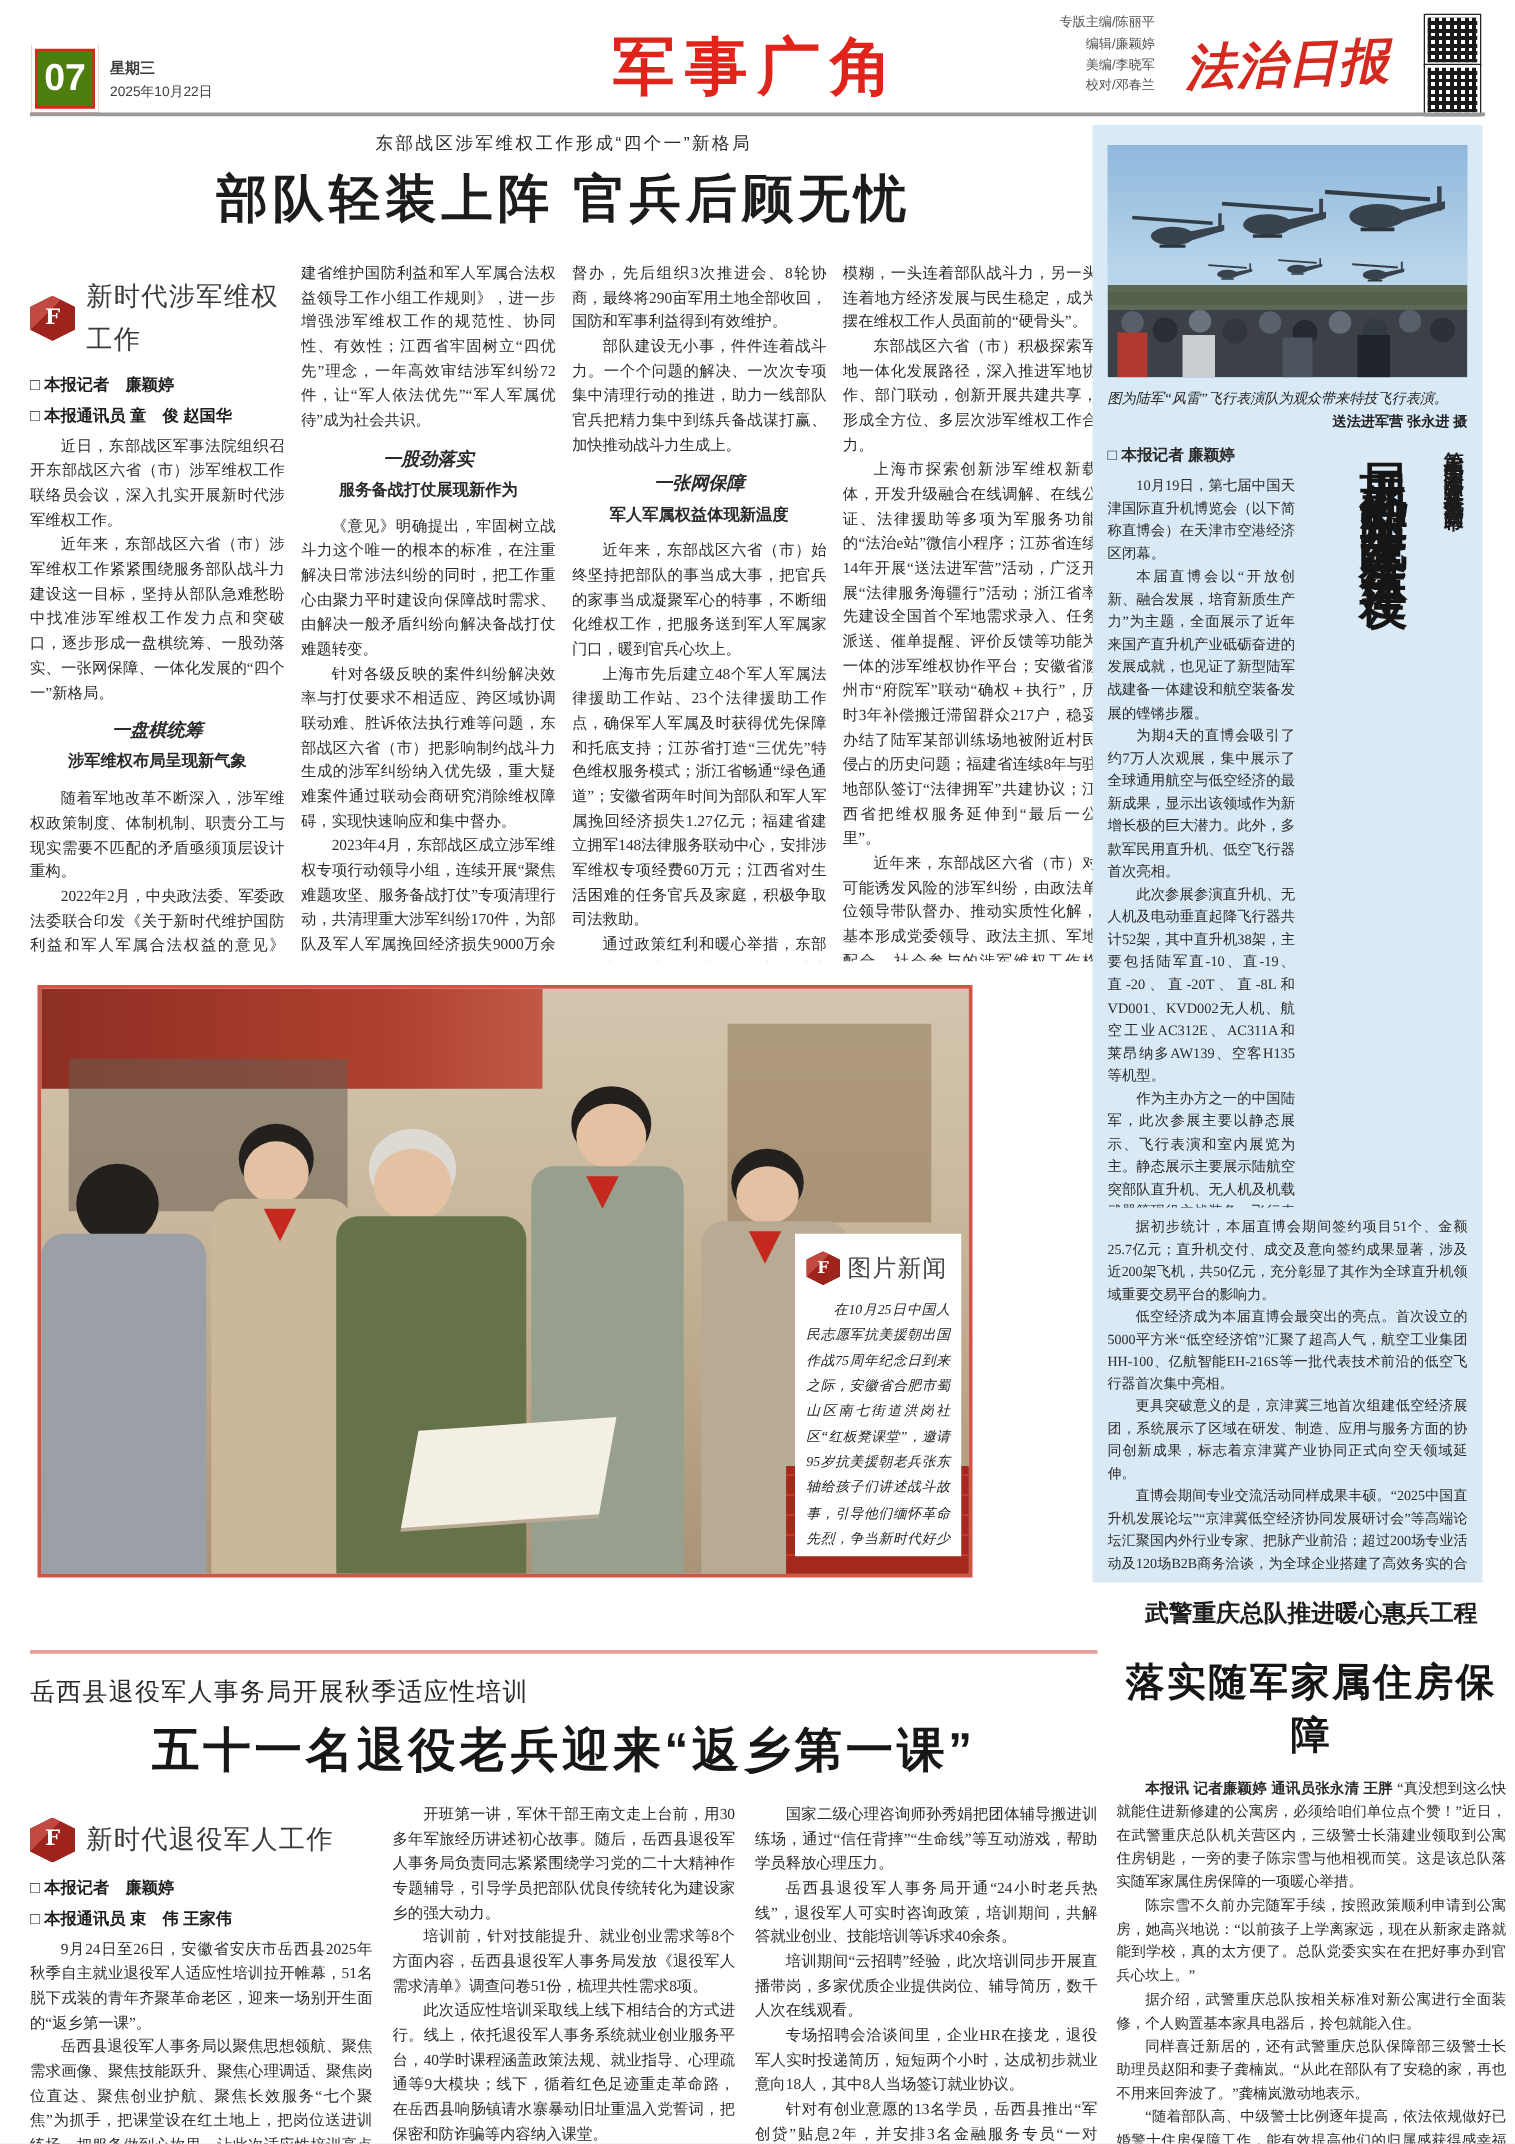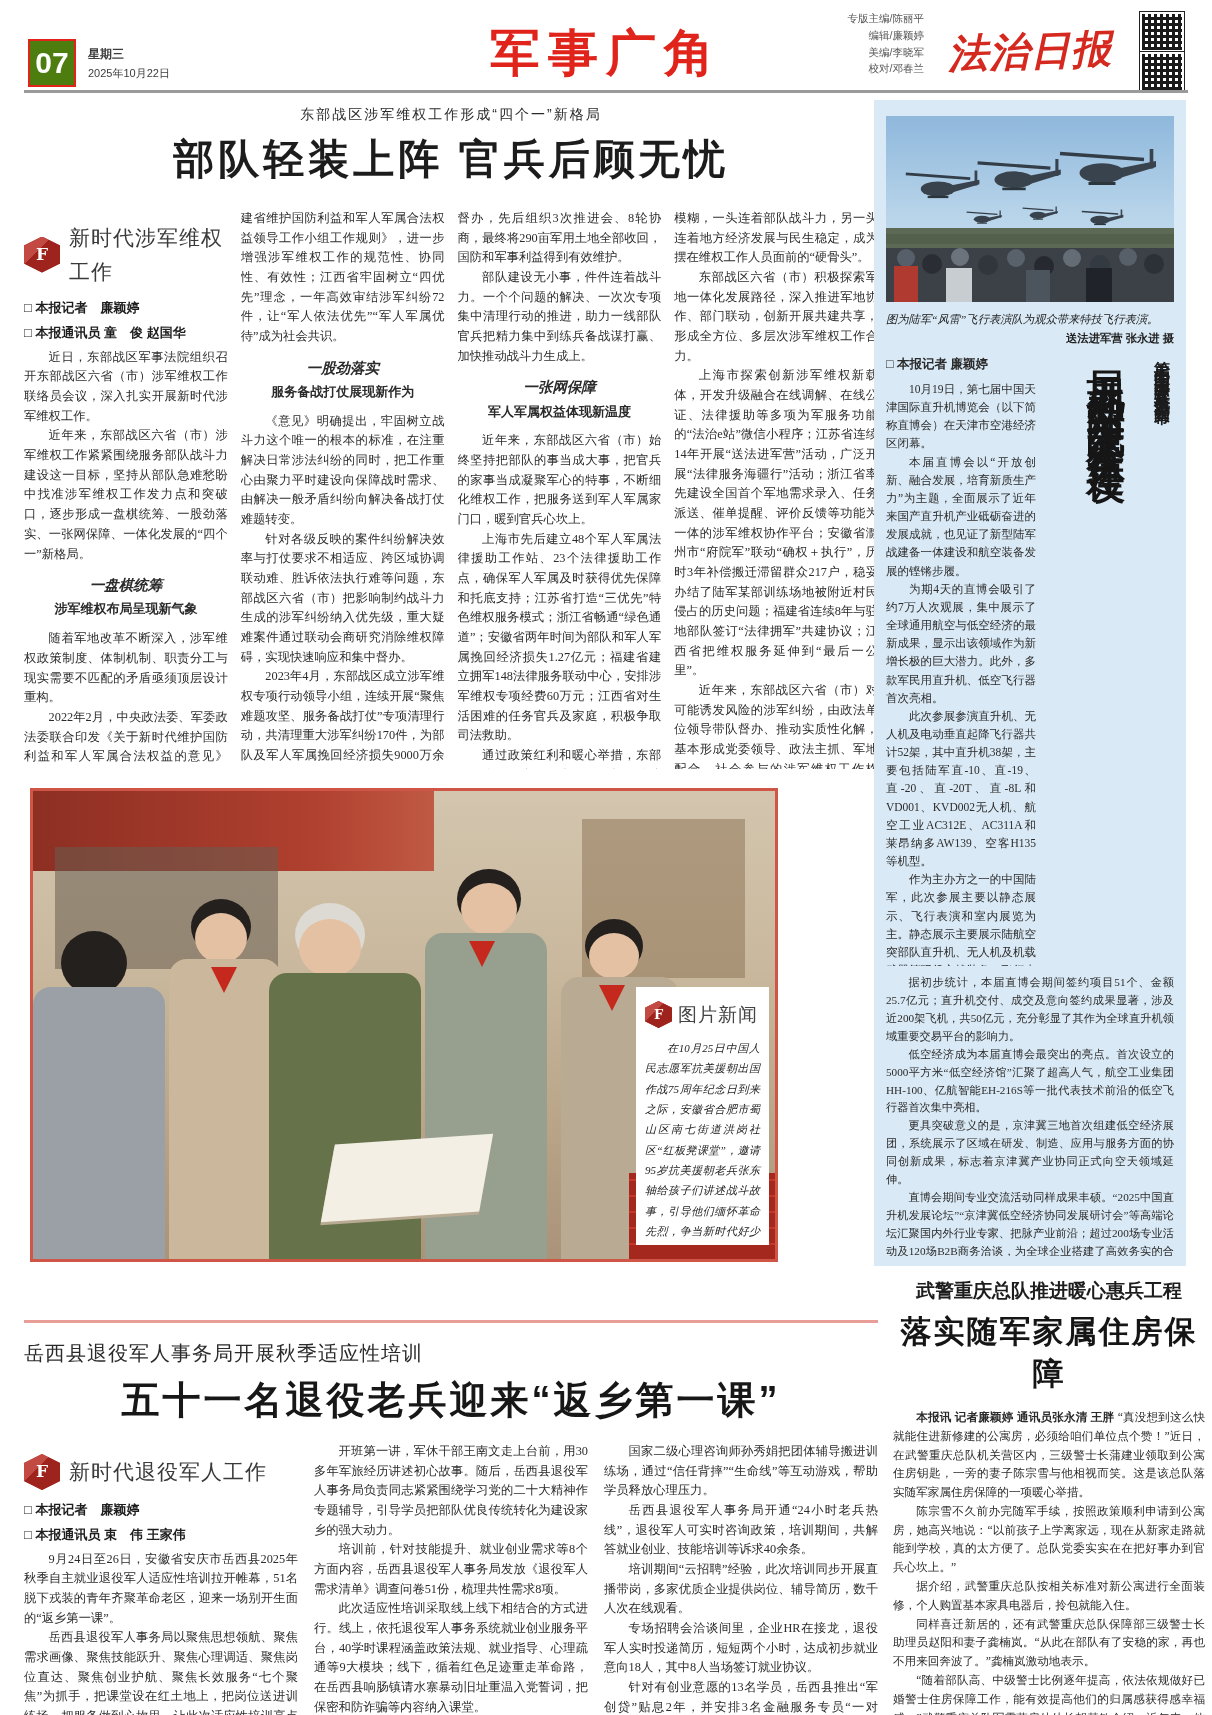--- a/index.html
+++ b/index.html
@@ -94,21 +94,21 @@
            font-family:"Liberation Sans",sans-serif;color:#1c1c1c;}
   .vheadline{font-size:38px;font-weight:bold;letter-spacing:8px;color:#161616;
              font-family:"Liberation Sans",sans-serif;}
   .panel-bodyfull{position:absolute;left:12px;top:874px;width:288px;height:282px;overflow:hidden;
                   font-size:11.2px;line-height:1.6;}
 
   
   .br{position:absolute;left:893px;top:1278px;width:312px;}
   .br-kicker{text-align:center;font-size:19px;font-weight:bold;color:#1d1d1d;
              font-family:"Liberation Sans",sans-serif;}
-  .br-headline{text-align:center;font-size:31px;font-weight:bold;letter-spacing:2px;margin-top:7px;
+  .br-headline{text-align:center;font-size:31px;font-weight:bold;letter-spacing:2px;margin-top:21px;
                color:#151515;font-family:"Liberation Sans",sans-serif;}
   .br-body{margin-top:13px;font-size:11.6px;line-height:1.62;height:352px;overflow:hidden;
            text-align:justify;}
   .br-body .lead{margin:0;text-indent:2em;}
   .br-body .lead b{font-family:"Liberation Sans",sans-serif;}
 
   
   .sep{position:absolute;left:24px;top:1320px;width:854px;height:3px;background:#e89e96;}
   .bot{position:absolute;left:24px;top:1340px;width:854px;}
   .bot-kicker{text-align:left;font-size:20px;color:#2a2a2a;letter-spacing:1px;

